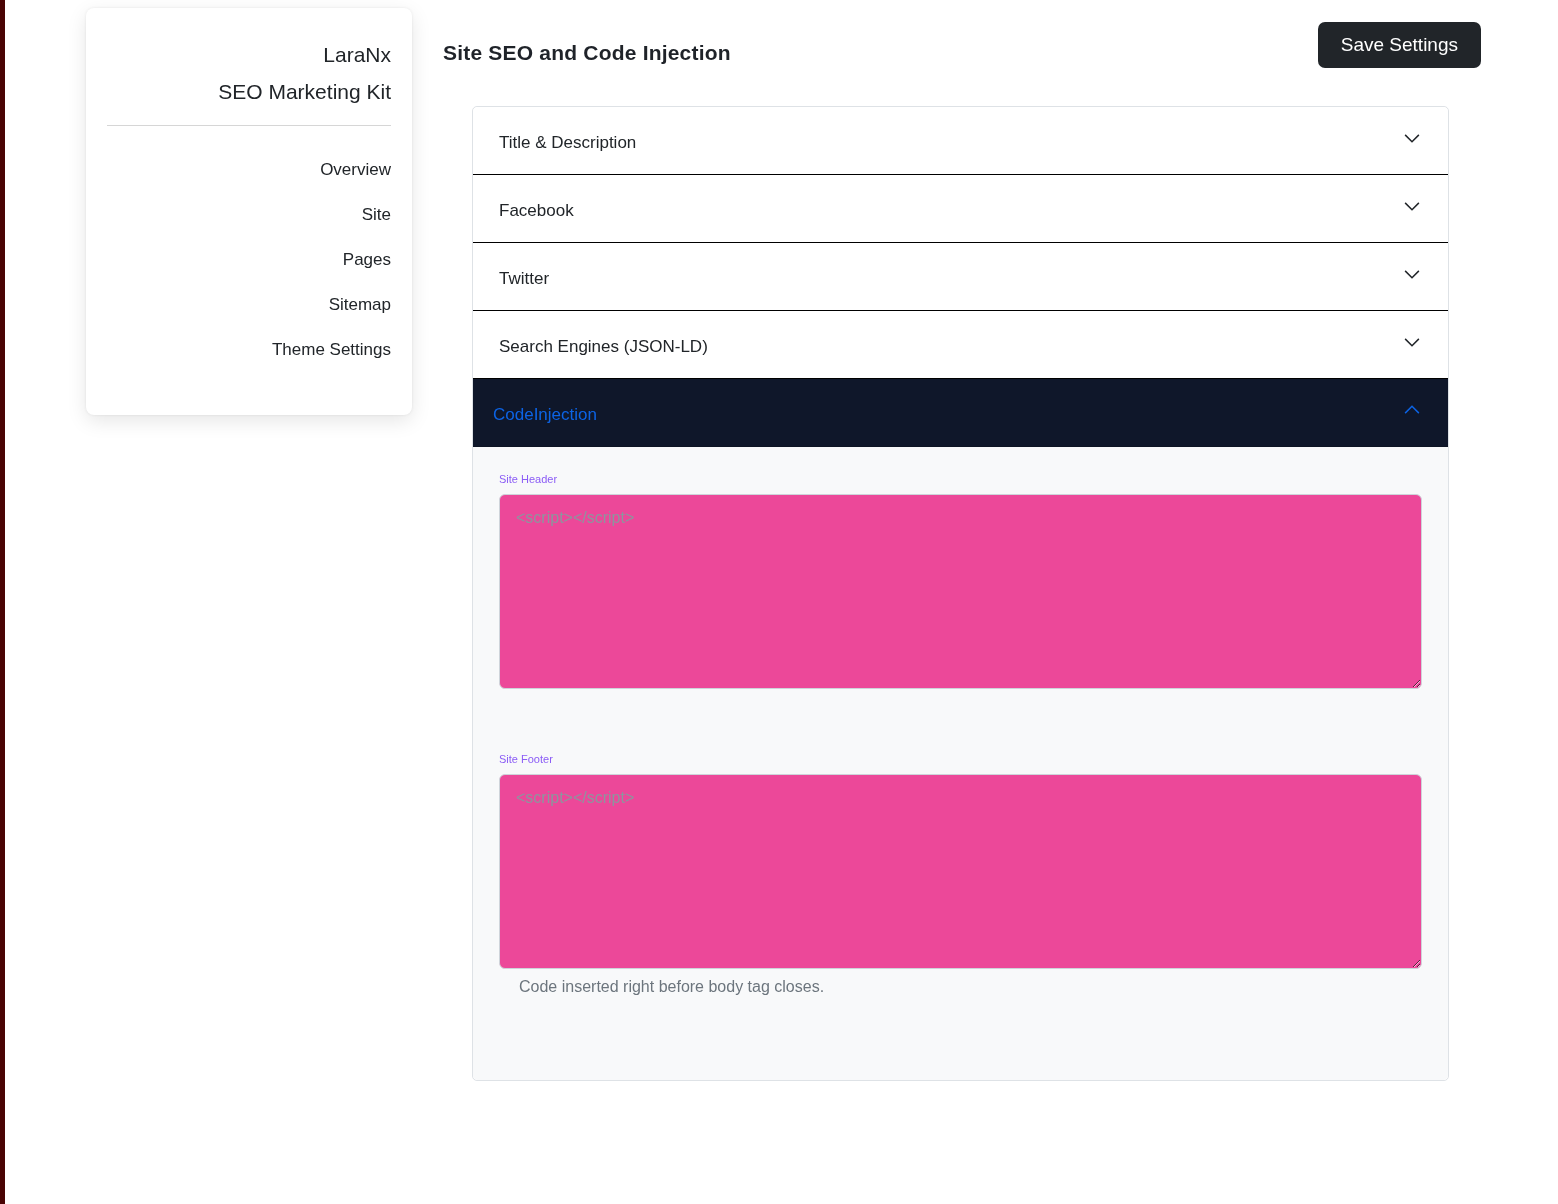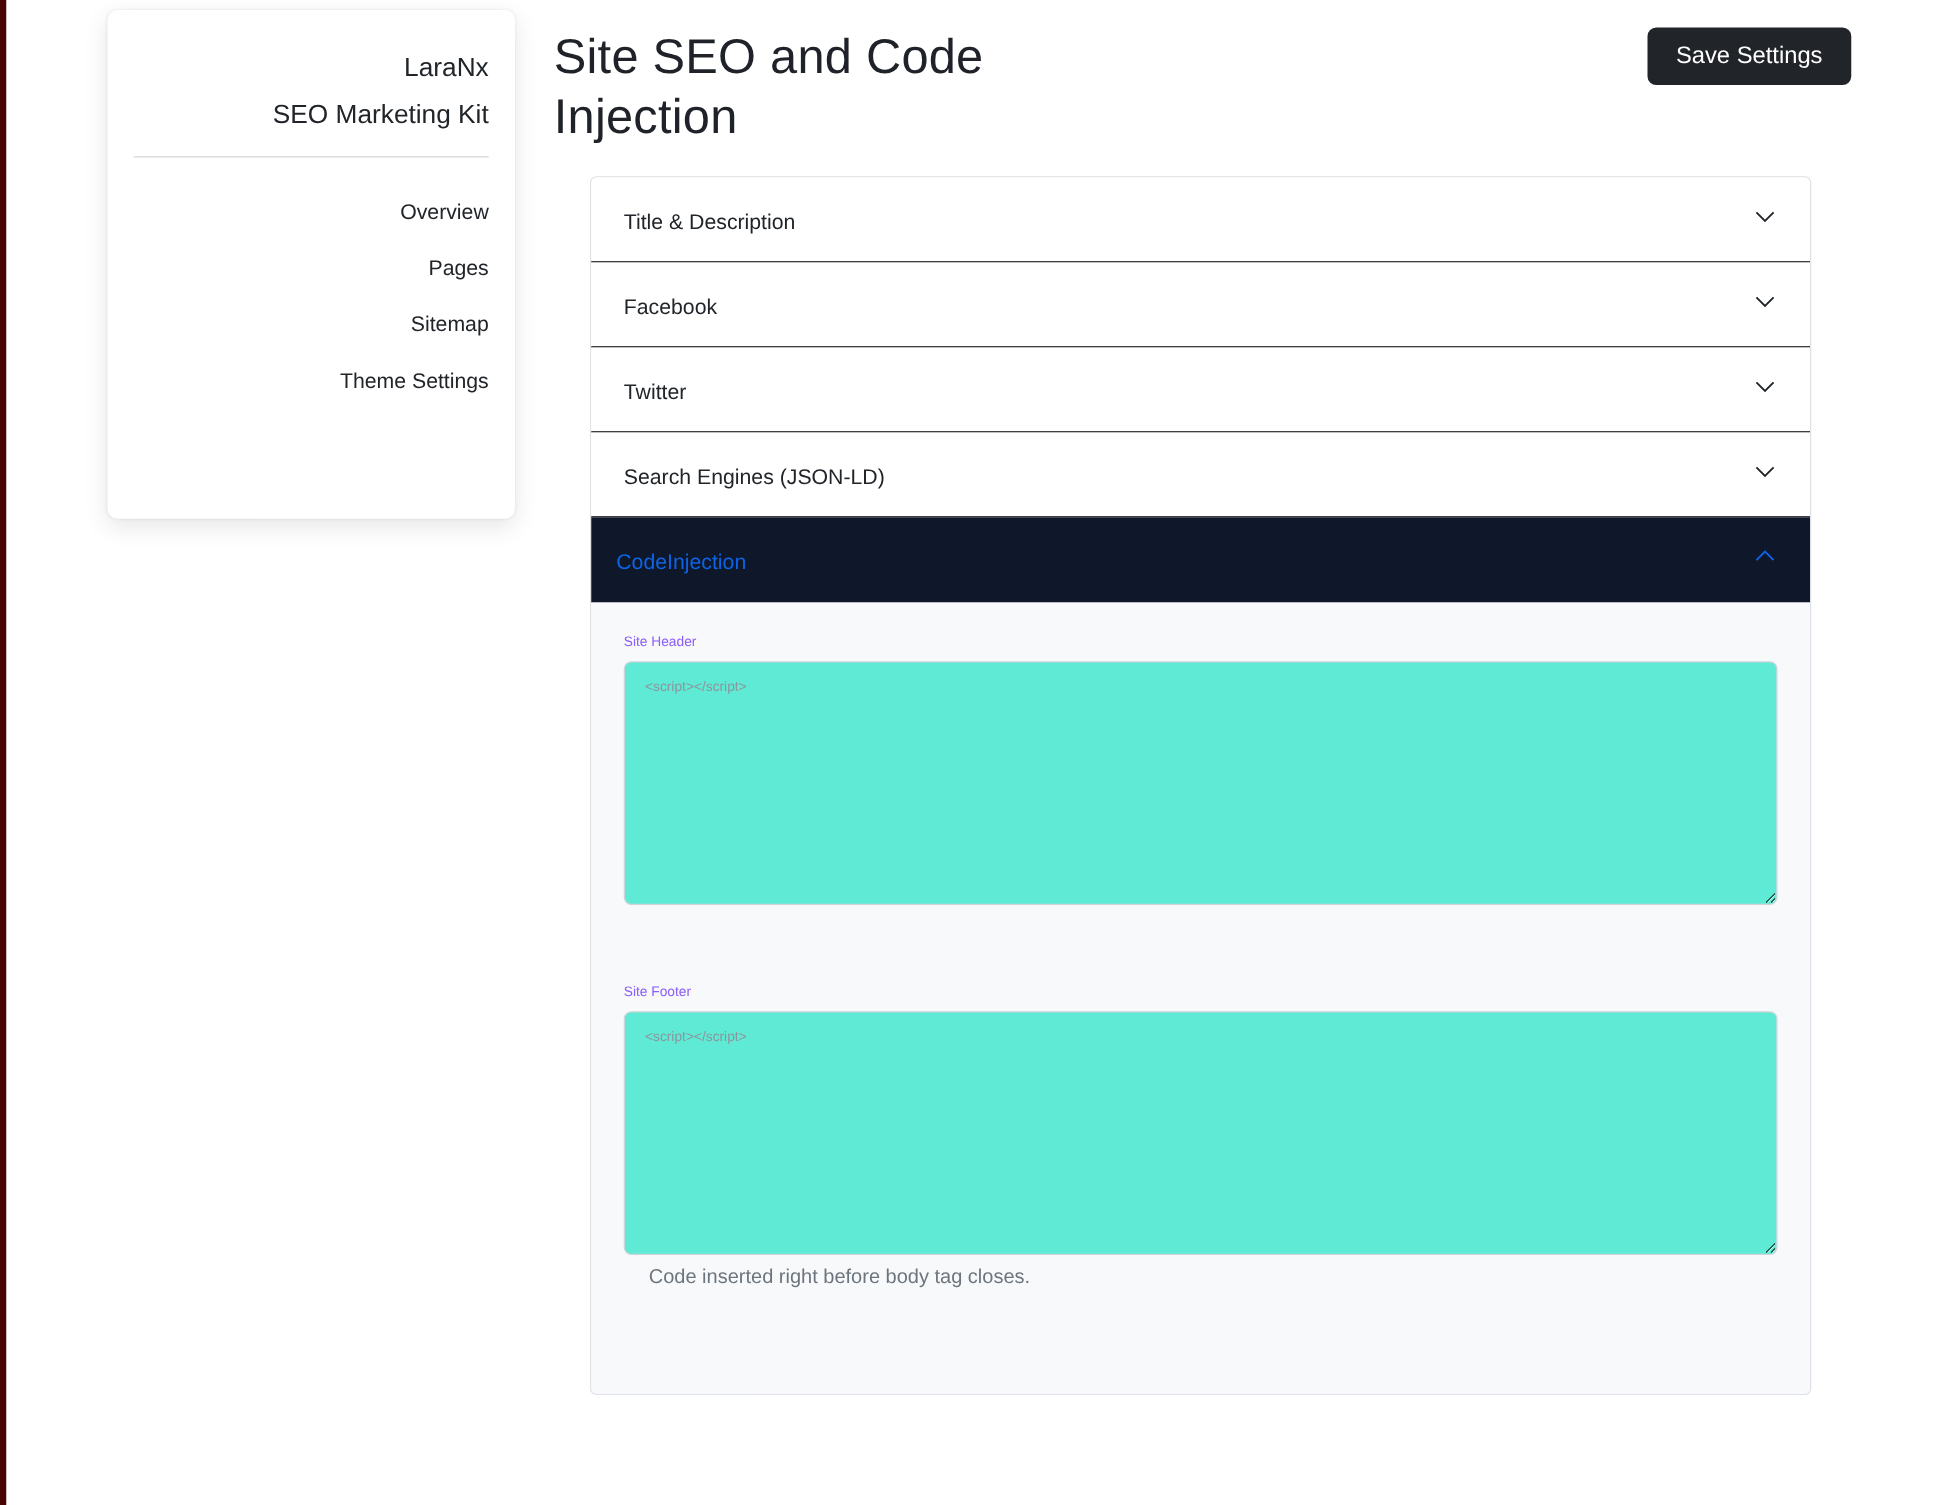--- a/index.html
+++ b/index.html
@@ -40,21 +40,21 @@
   }
 
   
   .main { position: absolute; left: 443px; top: 0; width: 1038px; }
   .header-row {
     display: flex; justify-content: space-between; align-items: flex-start;
     padding-top: 22px;
   }
   .page-title {
     margin: 0; width: 380px;
-    font-size: 39px; line-height: 48px; font-weight: 400;
+    font-size: 21px; line-height: 61px; font-weight: 700;
     color: #1f2329; letter-spacing: 0.2px;
   }
   .save-btn {
     background: #212529; color: #ffffff;
     font-family: inherit; font-size: 19px;
     border: none; border-radius: 7px;
     padding: 12px 23px; cursor: pointer;
   }
 
   
@@ -81,43 +81,44 @@
   .chev { flex: 0 0 auto; }
 
   .acc-body {
     background: #f8f9fa;
     padding: 26px 26px 84px 26px;
     border-radius: 0 0 5px 5px;
   }
   .field-label { font-size: 11px; color: #8b5cf6; margin-bottom: 9px; }
   .code-area {
     display: block; width: 100%; height: 195px;
-    background: #5eead4;
+    background: #ec4899;
     border: 1px solid #ced4da; border-radius: 6px;
     padding: 14px 16px;
-    font-family: inherit; font-size: 11px; color: #212529;
+    font-family: inherit; font-size: 16px; color: #212529;
     resize: both;
   }
   .code-area::placeholder { color: #8d959e; }
   .field-help { font-size: 16px; color: #6c757d; margin: 9px 0 0 20px; }
   .field-group + .field-group { margin-top: 64px; }
 </style>
 </head>
 <body>
 
 <div class="left-strip"></div>
 
 <aside class="sidebar-card">
   <div class="sidebar-title">
     <div>LaraNx</div>
     <div>SEO Marketing Kit</div>
   </div>
   <hr class="sidebar-divider">
   <nav class="sidebar-nav">
     <div class="sidebar-item">Overview</div>
+    <div class="sidebar-item">Site</div>
     <div class="sidebar-item">Pages</div>
     <div class="sidebar-item">Sitemap</div>
     <div class="sidebar-item">Theme Settings</div>
   </nav>
 </aside>
 
 <main class="main">
   <div class="header-row">
     <h1 class="page-title">Site SEO and Code Injection</h1>
     <button class="save-btn">Save Settings</button>

